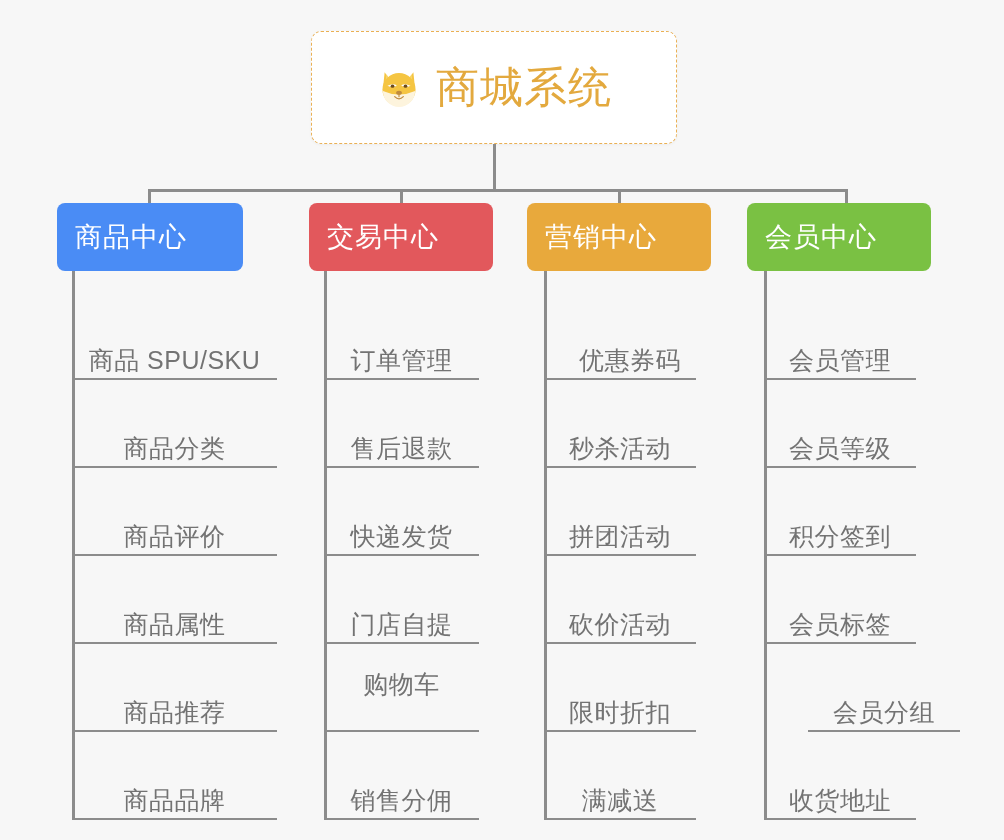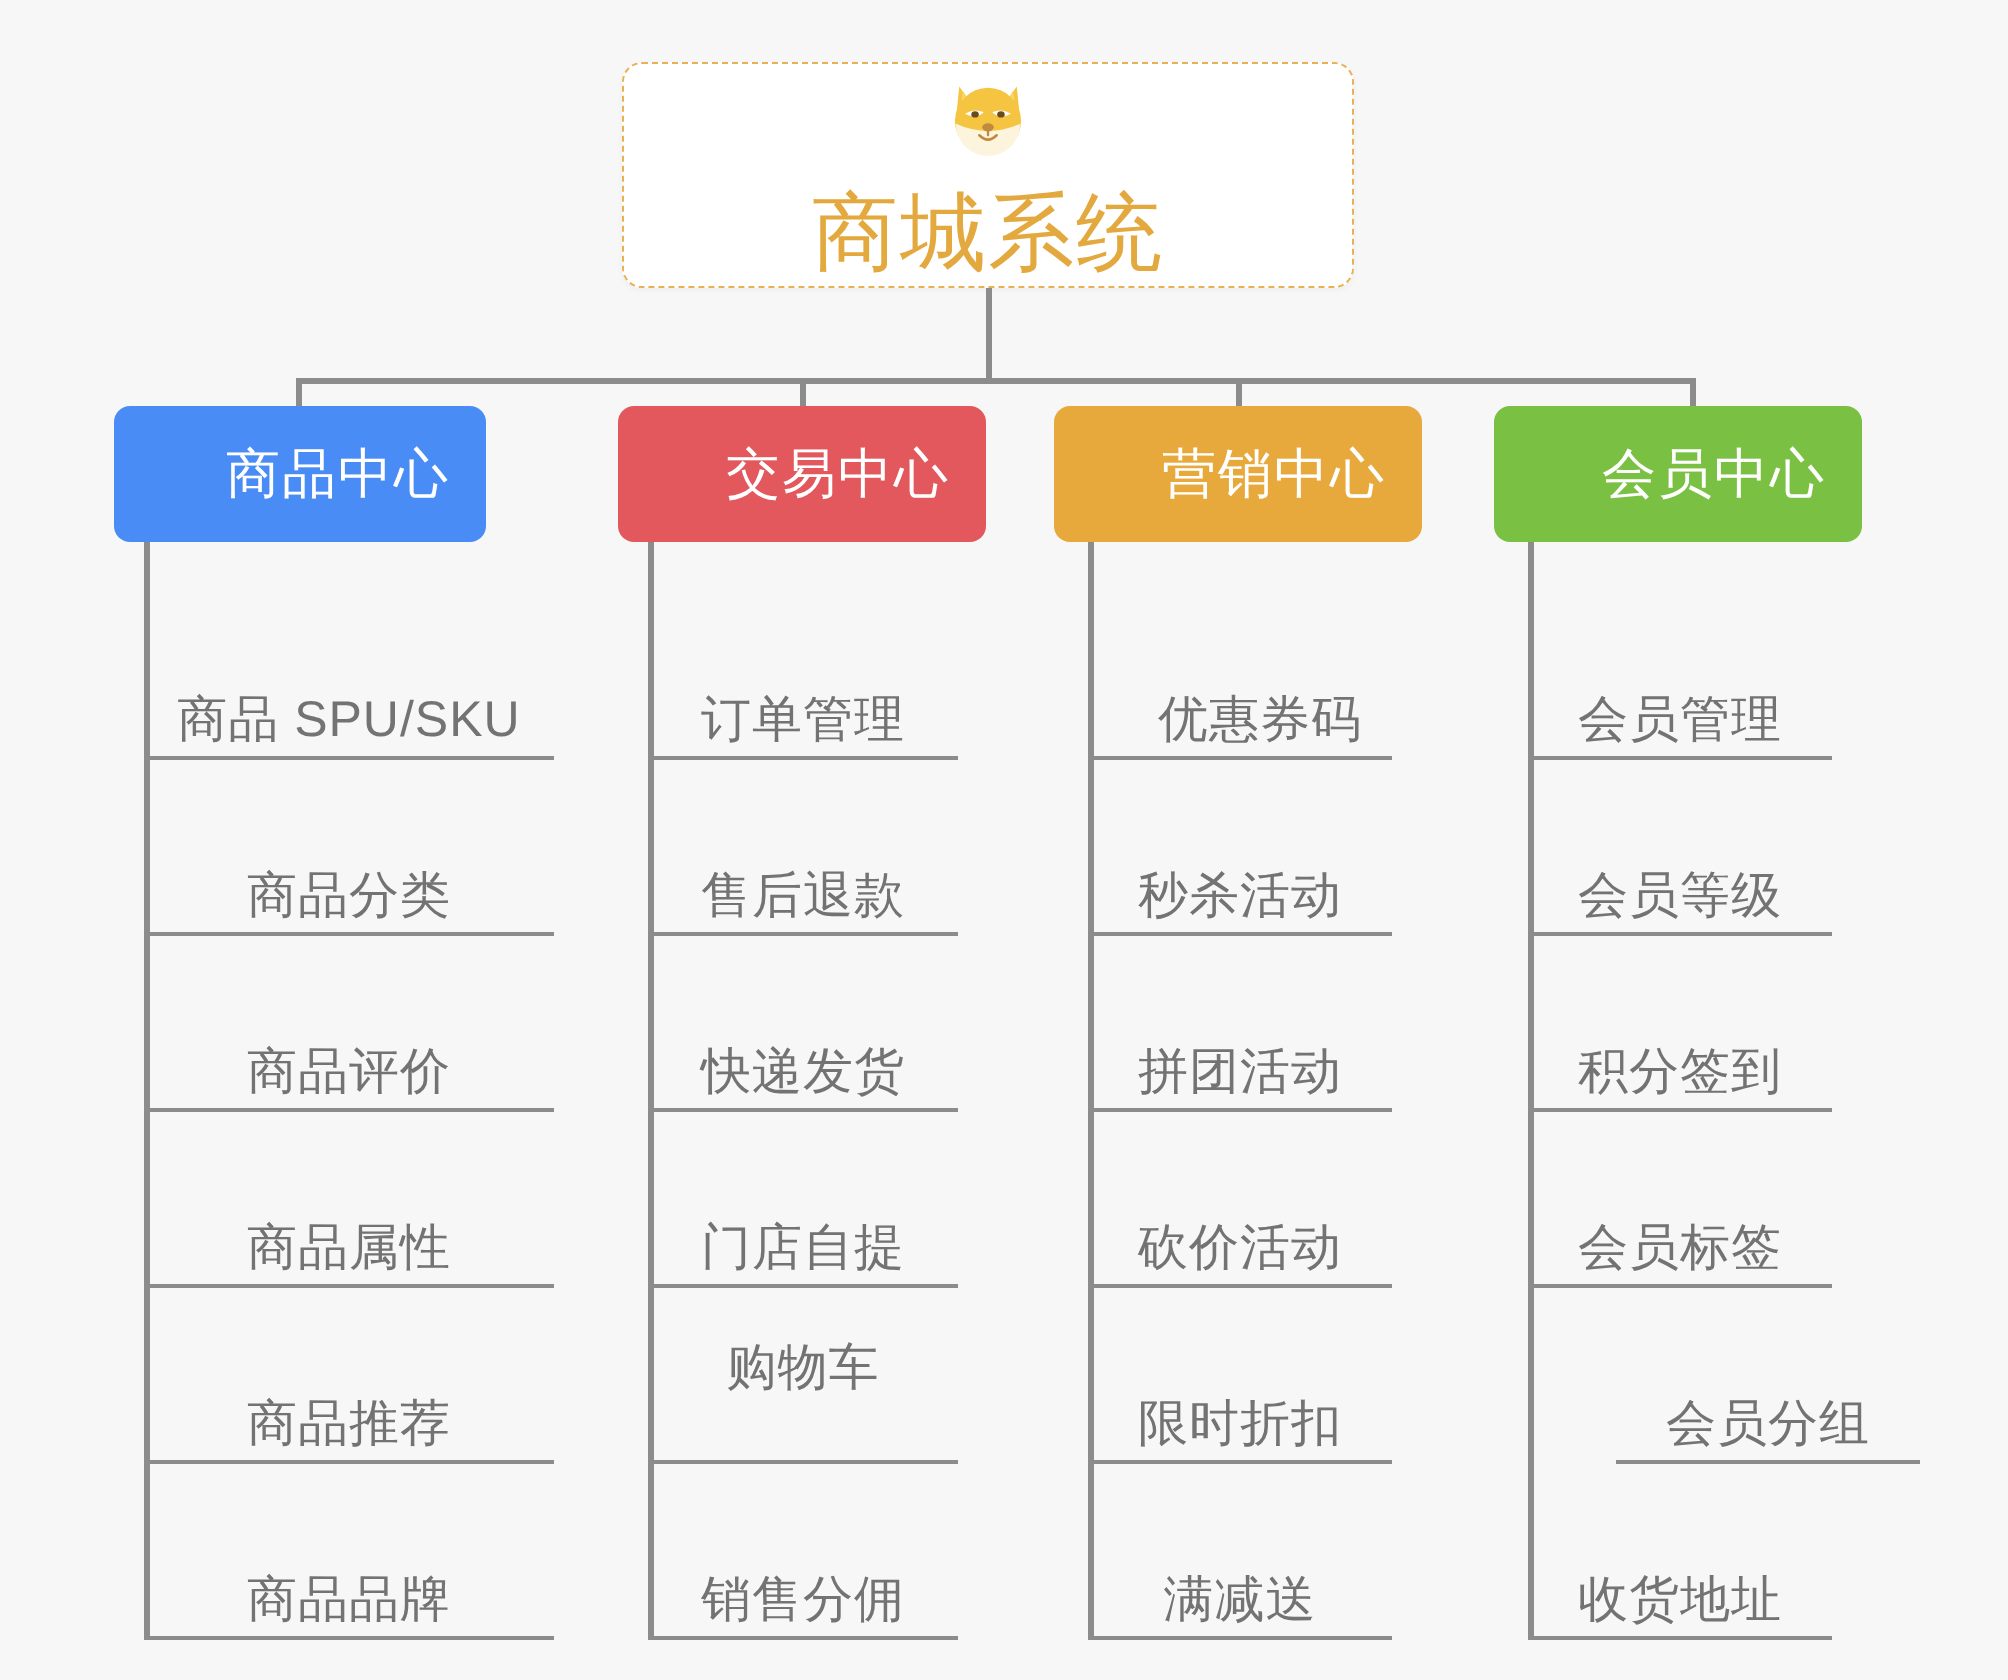--- a/index.html
+++ b/index.html
@@ -65,21 +65,21 @@
     top: 203px;
   }
   .cat-header {
     position: absolute;
     top: 0;
     left: 0;
     height: 68px;
     border-radius: 8px;
     display: flex;
     align-items: center;
-    justify-content: flex-end;
+    justify-content: flex-start;
     color: #ffffff;
     font-size: 27px;
     letter-spacing: 1px;
     white-space: nowrap;
     box-sizing: border-box;
     padding: 0 18px;
   }
 
   .spine {
     position: absolute;
@@ -103,21 +103,21 @@
     white-space: nowrap;
     line-height: 1.1;
     letter-spacing: 0.5px;
   }
 </style>
 </head>
 <body style="background: rgb(247, 247, 247);">
 
 <div id="mindmap">
 
-  <div class="root-node" style="border-color: rgb(234, 176, 84); flex-direction: column;">
+  <div class="root-node" style="border-color: rgb(234, 176, 84);">
     <span class="root-emoji">
       <svg width="46" height="46" viewBox="0 0 64 64" aria-hidden="true">
         <path d="M12 10 L10 30 L22 24 Z" fill="#f5c542"></path>
         <path d="M52 10 L54 30 L42 24 Z" fill="#f5c542"></path>
         <path d="M14.5 13 L13 27 L21 23 Z" fill="#f7d66e"></path>
         <path d="M49.5 13 L51 27 L43 23 Z" fill="#f7d66e"></path>
         <circle cx="32" cy="34" r="23" fill="#f5c542"></circle>
         <path d="M9.6 36 a22.4 22.4 0 0 0 44.8 0 q-22.4 10 -44.8 0 Z" fill="#fdf4dd"></path>
         <path d="M16 29 q7 -4 13 -1 q-5 5 -13 1 Z" fill="#ffffff"></path>
         <path d="M48 29 q-7 -4 -13 -1 q5 5 13 1 Z" fill="#ffffff"></path>

